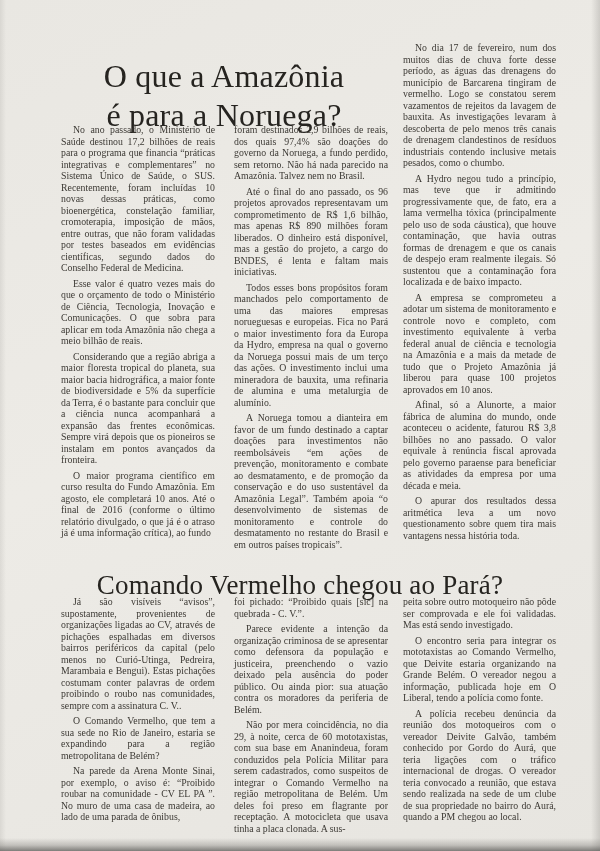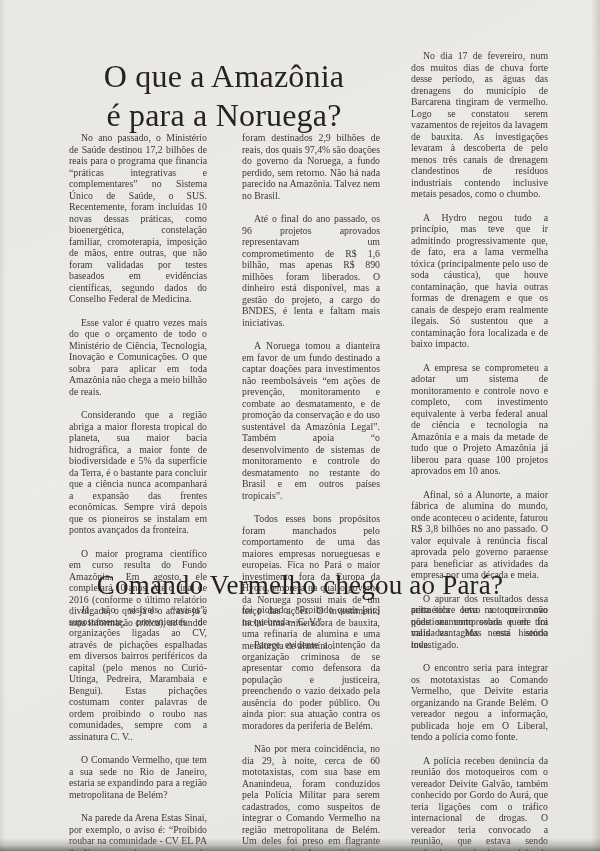--- a/index.html
+++ b/index.html
@@ -47,21 +47,21 @@
     font-size:27px; line-height:40px;
   }
   .col {
     position:absolute;
     width:162px;
     font-size:9.8px;
     line-height:11.5px;
     text-align:justify;
     color:#3b3833;
   }
-  .col p { margin:12px; text-indent:12px; }
+  .col p { margin:4px; text-indent:12px; }
   .col p.cont { text-indent:0; }
   
   .a1c1 { left:57px;  top:120px; }
   .a1c2 { left:230px; top:120px; }
   .a1c3 { left:399px; top:38px; width:161px; }
   
   .a2c1 { left:57px;  top:592px; }
   .a2c2 { left:230px; top:592px; }
   .a2c3 { left:399px; top:592px; width:161px; }
 </style>
@@ -78,40 +78,40 @@
   <div class="col a1c1">
     <p>No ano passado, o Ministério de Saúde destinou 17,2 bilhões de reais para o programa que financia “práticas integrativas e complementares” no Sistema Único de Saúde, o SUS. Recentemente, foram incluídas 10 novas dessas práticas, como bioenergética, constelação familiar, cromoterapia, imposição de mãos, entre outras, que não foram validadas por testes baseados em evidências científicas, segundo dados do Conselho Federal de Medicina.</p>
     <p>Esse valor é quatro vezes mais do que o orçamento de todo o Ministério de Ciência, Tecnologia, Inovação e Comunicações. O que sobra para aplicar em toda Amazônia não chega a meio bilhão de reais.</p>
     <p>Considerando que a região abriga a maior floresta tropical do planeta, sua maior bacia hidrográfica, a maior fonte de biodiversidade e 5% da superfície da Terra, é o bastante para concluir que a ciência nunca acompanhará a expansão das frentes econômicas. Sempre virá depois que os pioneiros se instalam em pontos avançados da fronteira.</p>
     <p>O maior programa científico em curso resulta do Fundo Amazônia. Em agosto, ele completará 10 anos. Até o final de 2016 (conforme o último relatório divulgado, o que já é o atraso já é uma informação crítica), ao fundo</p>
   </div>
 
   <div class="col a1c2">
     <p class="cont">foram destinados 2,9 bilhões de reais, dos quais 97,4% são doações do governo da Noruega, a fundo perdido, sem retorno. Não há nada parecido na Amazônia. Talvez nem no Brasil.</p>
     <p>Até o final do ano passado, os 96 projetos aprovados representavam um comprometimento de R$ 1,6 bilhão, mas apenas R$ 890 milhões foram liberados. O dinheiro está disponível, mas a gestão do projeto, a cargo do BNDES, é lenta e faltam mais iniciativas.</p>
+    <p>Todos esses bons propósitos foram manchados pelo comportamento de uma das maiores empresas norueguesas e europeias. Fica no Pará o maior investimento fora da Europa da Hydro, empresa na qual o governo da Noruega possui mais de um terço das ações. O investimento inclui uma mineradora de bauxita, uma refinaria de alumina e uma metalurgia de alumínio.</p>
     <p>A Noruega tomou a dianteira em favor de um fundo destinado a captar doações para investimentos não reembolsáveis “em ações de prevenção, monitoramento e combate ao desmatamento, e de promoção da conservação e do uso sustentável da Amazônia Legal”. Também apoia “o desenvolvimento de sistemas de monitoramento e controle do desmatamento no restante do Brasil e em outros países tropicais”.</p>
-    <p>Todos esses bons propósitos foram manchados pelo comportamento de uma das maiores empresas norueguesas e europeias. Fica no Pará o maior investimento fora da Europa da Hydro, empresa na qual o governo da Noruega possui mais de um terço das ações. O investimento inclui uma mineradora de bauxita, uma refinaria de alumina e uma metalurgia de alumínio.</p>
   </div>
 
   <div class="col a1c3">
     <p>No dia 17 de fevereiro, num dos muitos dias de chuva forte desse período, as águas das drenagens do município de Barcarena tingiram de vermelho. Logo se constatou serem vazamentos de rejeitos da lavagem de bauxita. As investigações levaram à descoberta de pelo menos três canais de drenagem clandestinos de resíduos industriais contendo inclusive metais pesados, como o chumbo.</p>
     <p>A Hydro negou tudo a princípio, mas teve que ir admitindo progressivamente que, de fato, era a lama vermelha tóxica (principalmente pelo uso de soda cáustica), que houve contaminação, que havia outras formas de drenagem e que os canais de despejo eram realmente ilegais. Só sustentou que a contaminação fora localizada e de baixo impacto.</p>
     <p>A empresa se comprometeu a adotar um sistema de monitoramento e controle novo e completo, com investimento equivalente à verba federal anual de ciência e tecnologia na Amazônia e a mais da metade de tudo que o Projeto Amazônia já liberou para quase 100 projetos aprovados em 10 anos.</p>
     <p>Afinal, só a Alunorte, a maior fábrica de alumina do mundo, onde aconteceu o acidente, faturou R$ 3,8 bilhões no ano passado. O valor equivale à renúncia fiscal aprovada pelo governo paraense para beneficiar as atividades da empresa por uma década e meia.</p>
     <p>O apurar dos resultados dessa aritmética leva a um novo questionamento sobre quem tira mais vantagens nessa história toda.</p>
   </div>
 
   <h1 class="headline h2">
     <span>Comando Vermelho chegou ao Pará?</span>
   </h1>
 
   <div class="col a2c1">
     <p>Já são visíveis “avisos”, supostamente, provenientes de organizações ligadas ao CV, através de pichações espalhadas em diversos bairros periféricos da capital (pelo menos no Curió-Utinga, Pedreira, Marambaia e Bengui). Estas pichações costumam conter palavras de ordem proibindo o roubo nas comunidades, sempre com a assinatura C. V..</p>
     <p>O Comando Vermelho, que tem a sua sede no Rio de Janeiro, estaria se expandindo para a região metropolitana de Belém?</p>
-    <p>Na parede da Arena Estas Sinai, por exemplo, o aviso é: “Proibido roubar na comunidade - CV EL PA ”. No muro de uma casa de madeira, ao lado de uma parada de ônibus,</p>
+    <p>Na parede da Arena Monte Sinai, por exemplo, o aviso é: “Proibido roubar na comunidade - CV EL PA ”. No muro de uma casa de madeira, ao lado de uma parada de ônibus,</p>
   </div>
 
   <div class="col a2c2">
     <p class="cont">foi pichado: “Proibido quais [sic] na quebrada - C. V.”.</p>
     <p>Parece evidente a intenção da organização criminosa de se apresentar como defensora da população e justiceira, preenchendo o vazio deixado pela ausência do poder público. Ou ainda pior: sua atuação contra os moradores da periferia de Belém.</p>
     <p>Não por mera coincidência, no dia 29, à noite, cerca de 60 mototaxistas, com sua base em Ananindeua, foram conduzidos pela Polícia Militar para serem cadastrados, como suspeitos de integrar o Comando Vermelho na região metropolitana de Belém. Um deles foi preso em flagrante por receptação. A motocicleta que usava tinha a placa clonada. A sus-</p>
   </div>
 
   <div class="col a2c3">
     <p class="cont">peita sobre outro motoqueiro não pôde ser comprovada e ele foi validadas. Mas está sendo investigado.</p>

